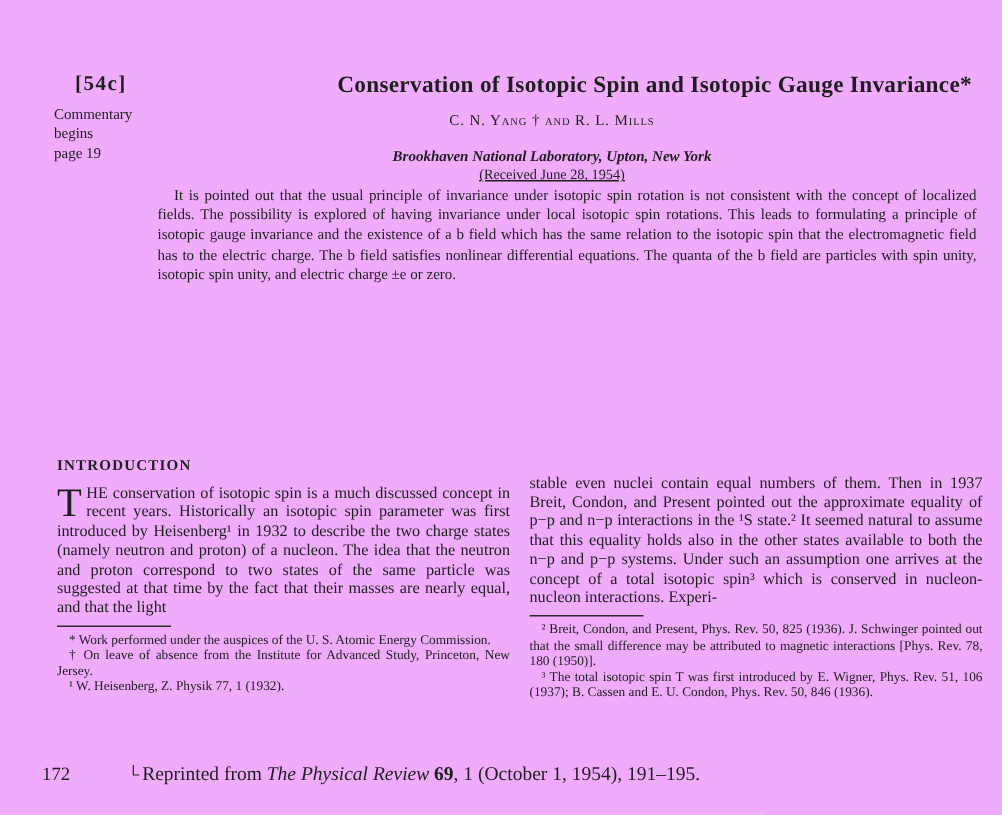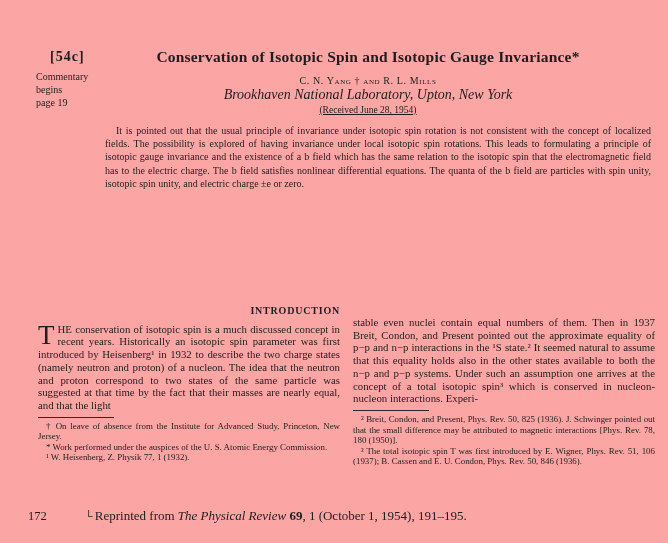--- a/index.html
+++ b/index.html
@@ -6,54 +6,54 @@
   body {
     width: 668px; height: 543px;
     font-family: "Liberation Serif", "DejaVu Serif", serif;
     background: #e9e9e6;
     color: #1e1e1e;
     overflow: hidden;
   }
   .page {
     position: relative;
     width: 668px; height: 543px;
-    background: #fca5a5;
+    background: #f0abfc;
   }
   .paper-id {
     position: absolute; left: 50px; top: 49px;
     font-size: 14px; font-weight: bold; letter-spacing: 1px;
   }
   .margin-note {
     position: absolute; left: 36px; top: 70px;
     font-size: 10px; line-height: 13px;
   }
   .headerblk {
     position: absolute; left: 88px; top: 48px; width: 560px;
     text-align: center;
   }
-  .title { font-size: 15.5px; font-weight: bold; letter-spacing: 0.2px; }
+  .title { font-size: 15.5px; font-weight: bold; letter-spacing: 0.2px; text-align: right; }
   .authors {
     margin-top: 9px; font-size: 10px;
     font-variant: small-caps; letter-spacing: 0.6px;
   }
-  .affiliation { margin-top: 1px; font-size: 14px; font-style: italic; }
+  .affiliation { margin-top: 13px; font-size: 10px; font-style: italic; font-weight: bold; }
   .received { margin-top: 2px; font-size: 9.5px; text-decoration: underline; }
   .abstract {
     position: absolute; left: 105px; top: 124px; width: 546px;
     font-size: 10px; line-height: 13.2px;
     text-align: justify; text-indent: 11px;
   }
   .columns {
     position: absolute; left: 38px; top: 302px; width: 617px;
     display: flex; gap: 13px;
   }
   .col { width: 302px; font-size: 10.8px; line-height: 12.7px; text-align: justify; }
   .col-right { padding-top: 14px; }
   .section-heading {
-    text-align: right; font-weight: bold; font-size: 10px;
+    text-align: left; font-weight: bold; font-size: 10px;
     letter-spacing: 0.8px; margin: 3px 0 5px 0;
   }
   .dropcap {
     float: left; font-size: 27px; line-height: 23px;
     padding: 1px 3px 0 0;
   }
   .footrule {
     width: 76px; border: 0; border-top: 1px solid #2a2a2a;
     margin: 5px 0 3px 0;
   }
@@ -95,22 +95,22 @@
   <div class="abstract">It is pointed out that the usual principle of invariance under isotopic spin rotation is not consistent with the concept of localized fields. The possibility is explored of having invariance under local isotopic spin rotations. This leads to formulating a principle of isotopic gauge invariance and the existence of a b field which has the same relation to the isotopic spin that the electromagnetic field has to the electric charge. The b field satisfies nonlinear differential equations. The quanta of the b field are particles with spin unity, isotopic spin unity, and electric charge ±e or zero.</div>
 
   <div class="columns">
 
     <div class="col">
       <div class="section-heading">INTRODUCTION</div>
       <p style="margin:0">
         <span class="dropcap">T</span><span class="inline">HE conservation of isotopic spin is a much discussed concept in recent years. Historically an isotopic spin parameter was first introduced by Heisenberg¹ in 1932 to describe the two charge states (namely neutron and proton) of a nucleon. The idea that the neutron and proton correspond to two states of the same particle was suggested at that time by the fact that their masses are nearly equal, and that the light</span>
       </p>
       <hr class="footrule">
+      <p class="footnote">* Work performed under the auspices of the U. S. Atomic Energy Commission.</p>
       <p class="footnote">† On leave of absence from the Institute for Advanced Study, Princeton, New Jersey.</p>
-      <p class="footnote">* Work performed under the auspices of the U. S. Atomic Energy Commission.</p>
       <p class="footnote">¹ W. Heisenberg, Z. Physik 77, 1 (1932).</p>
     </div>
 
     <div class="col col-right">
       <p style="margin:0">stable even nuclei contain equal numbers of them. Then in 1937 Breit, Condon, and Present pointed out the approximate equality of p−p and n−p interactions in the ¹S state.² It seemed natural to assume that this equality holds also in the other states available to both the n−p and p−p systems. Under such an assumption one arrives at the concept of a total isotopic spin³ which is conserved in nucleon-nucleon interactions. Experi-</p>
       <hr class="footrule">
       <p class="footnote">² Breit, Condon, and Present, Phys. Rev. 50, 825 (1936). J. Schwinger pointed out that the small difference may be attributed to magnetic interactions [Phys. Rev. 78, 180 (1950)].</p>
       <p class="footnote">³ The total isotopic spin T was first introduced by E. Wigner, Phys. Rev. 51, 106 (1937); B. Cassen and E. U. Condon, Phys. Rev. 50, 846 (1936).</p>
     </div>
 

